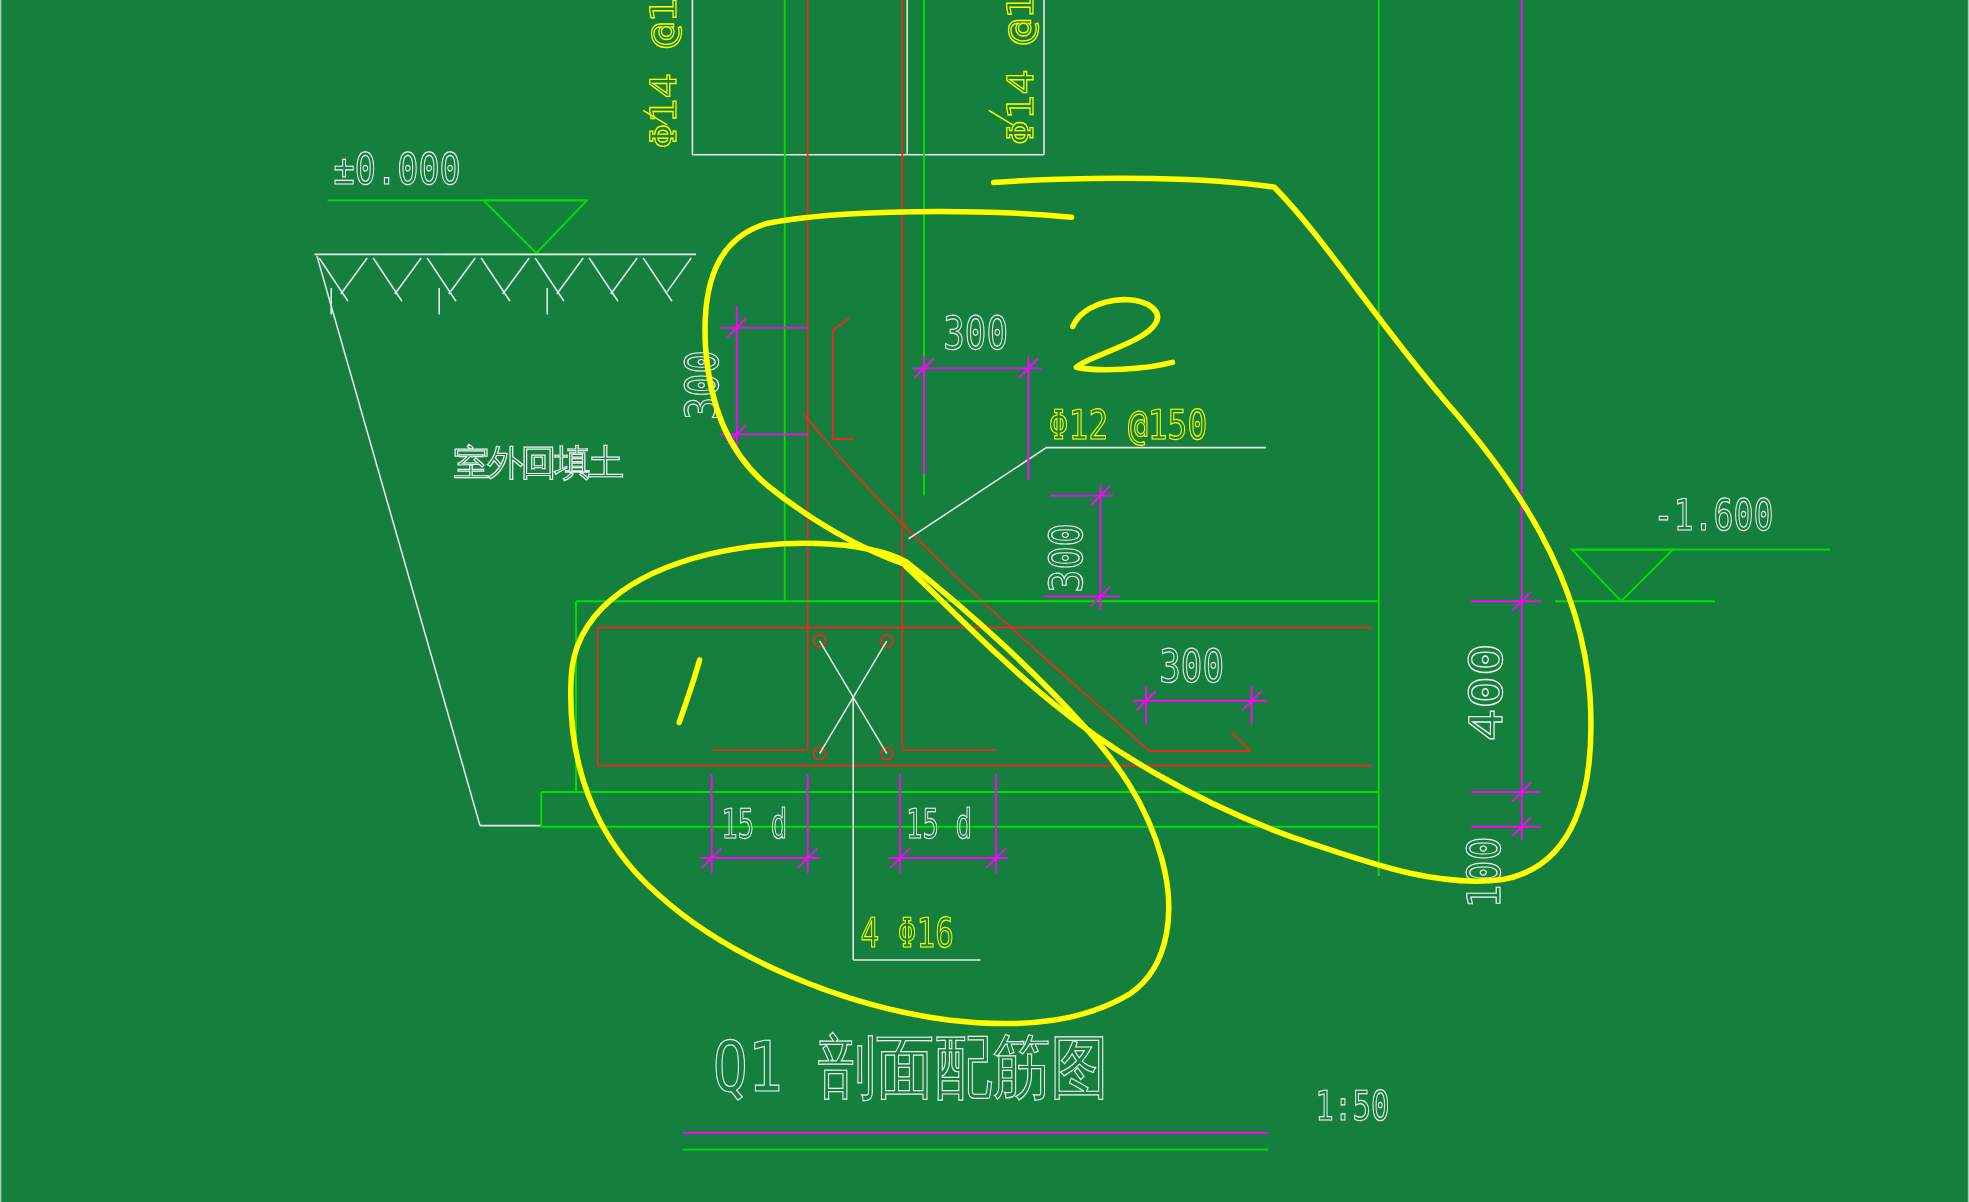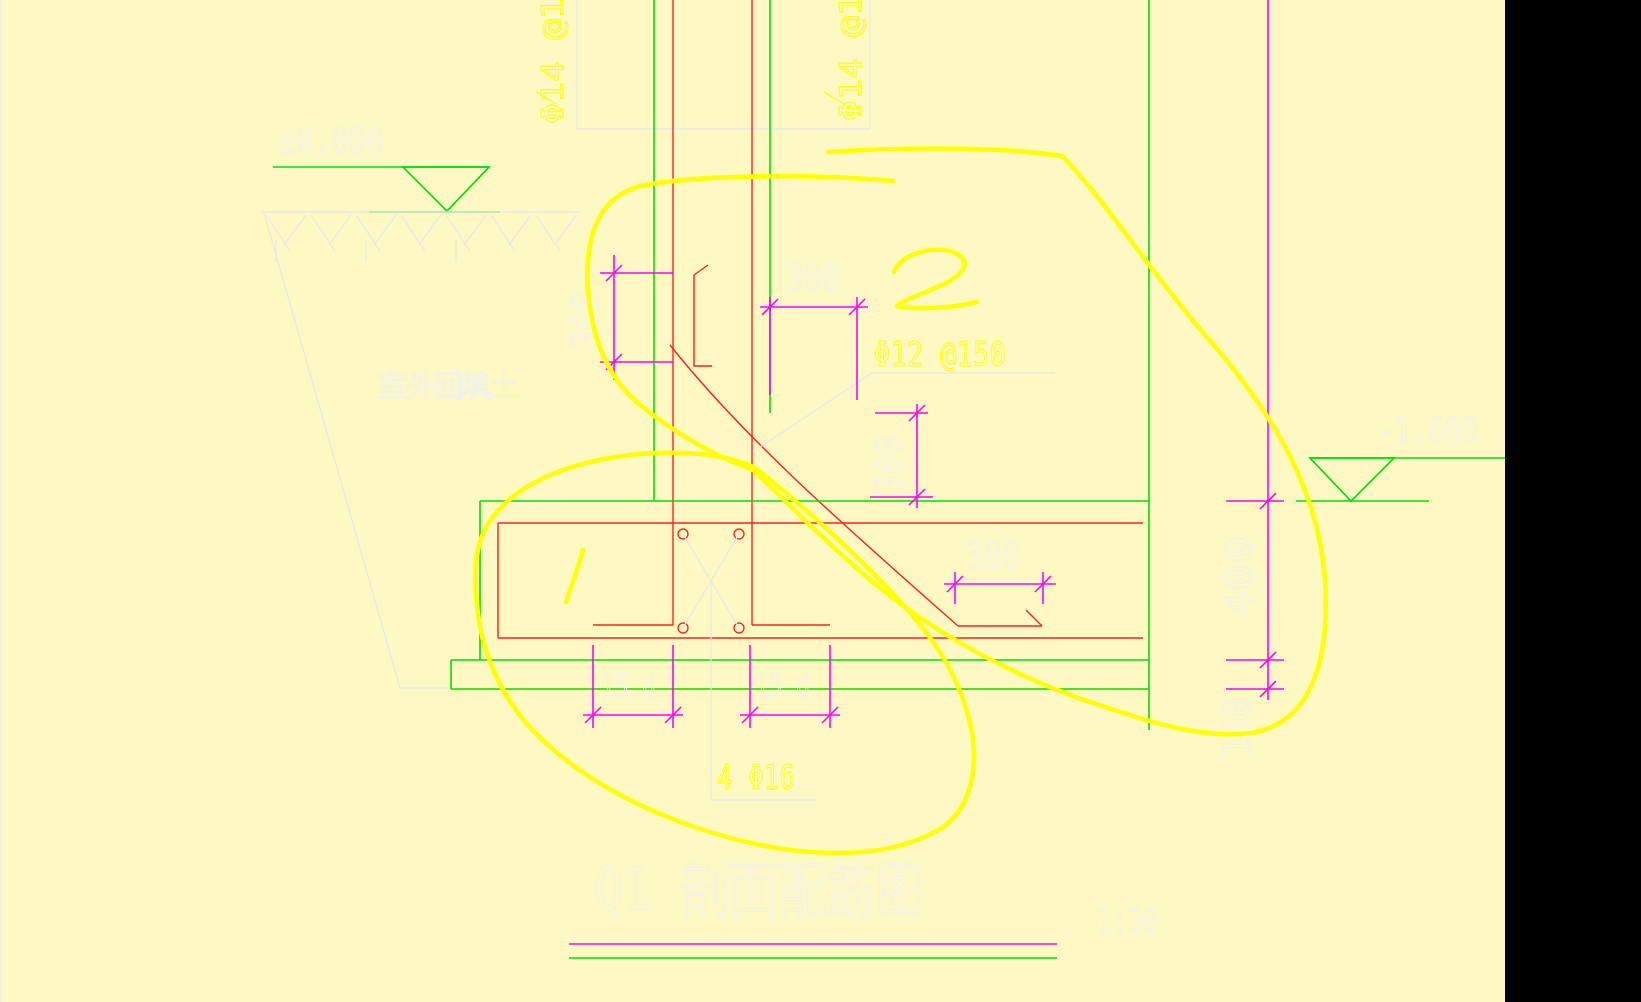--- a/index.html
+++ b/index.html
@@ -1,16 +1,16 @@
 <!DOCTYPE html>
 <html><head>
 <meta charset="utf-8">
 <style>
   html,body{margin:0;padding:0;background:#000;}
-  .stage{position:relative;width:1505px;height:1002px;background:#fef9c3;overflow:hidden;}
+  .stage{position:relative;width:1641px;height:1002px;background:#15803d;overflow:hidden;}
   svg{position:absolute;left:0;top:0;}
   .lw{stroke:#e8e8e8;stroke-width:1.3;fill:none;}
   .lg{stroke:#00df00;stroke-width:1.6;fill:none;}
   .lr{stroke:#ff2020;stroke-width:1.4;fill:none;}
   .lm{stroke:#ff00ff;stroke-width:1.6;fill:none;}
   .ly{stroke:#ffff00;stroke-width:4.6;fill:none;stroke-linecap:round;stroke-linejoin:round;}
   .lyt{stroke:#ffff00;stroke-width:1.3;fill:none;}
   text{font-family:"DejaVu Sans Mono","Liberation Mono",monospace;}
   .tw{fill:none;stroke:#f0f0f0;stroke-width:1;}
   .ty{fill:none;stroke:#ffff00;stroke-width:1;}

